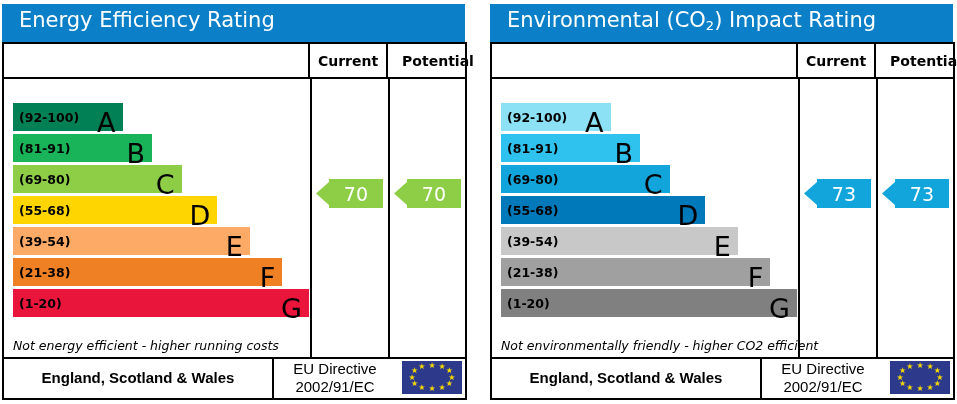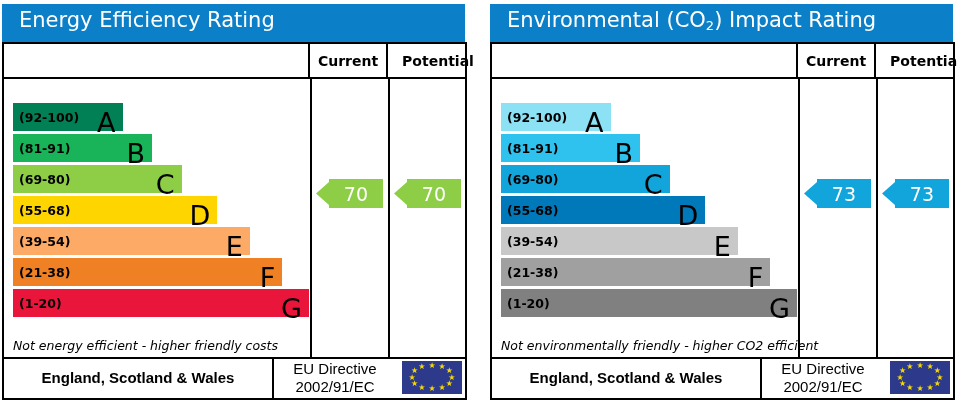--- a/index.html
+++ b/index.html
@@ -280,21 +280,21 @@
           </div>
         </div>
 
         <div class="arrow cur" style="top:100px;background:#8dce46;">
           <span>70</span>
         </div>
         <div class="arrow pot" style="top:100px;background:#8dce46;">
           <span>70</span>
         </div>
 
-        <div class="cap-bot">Not energy efficient - higher friendly costs</div>
+        <div class="cap-bot">Not energy efficient - higher running costs</div>
       </div>
 
       <div class="footer-row">
         <div class="footer-region">England, Scotland &amp; Wales</div>
         <div class="footer-directive">
           <span>EU Directive</span>
           <span>2002/91/EC</span>
         </div>
         <div class="eu-flag">
           <span class="eu-star" style="left:50%;top:14%">★</span>

